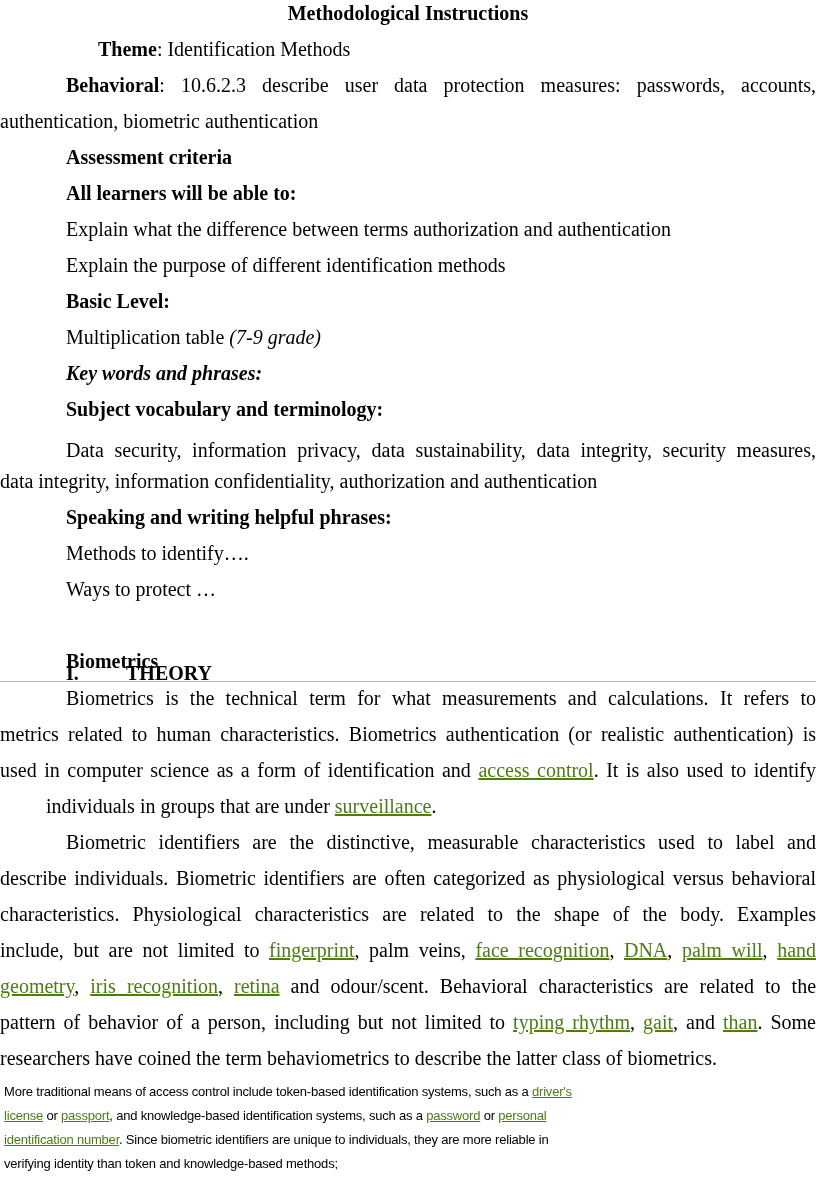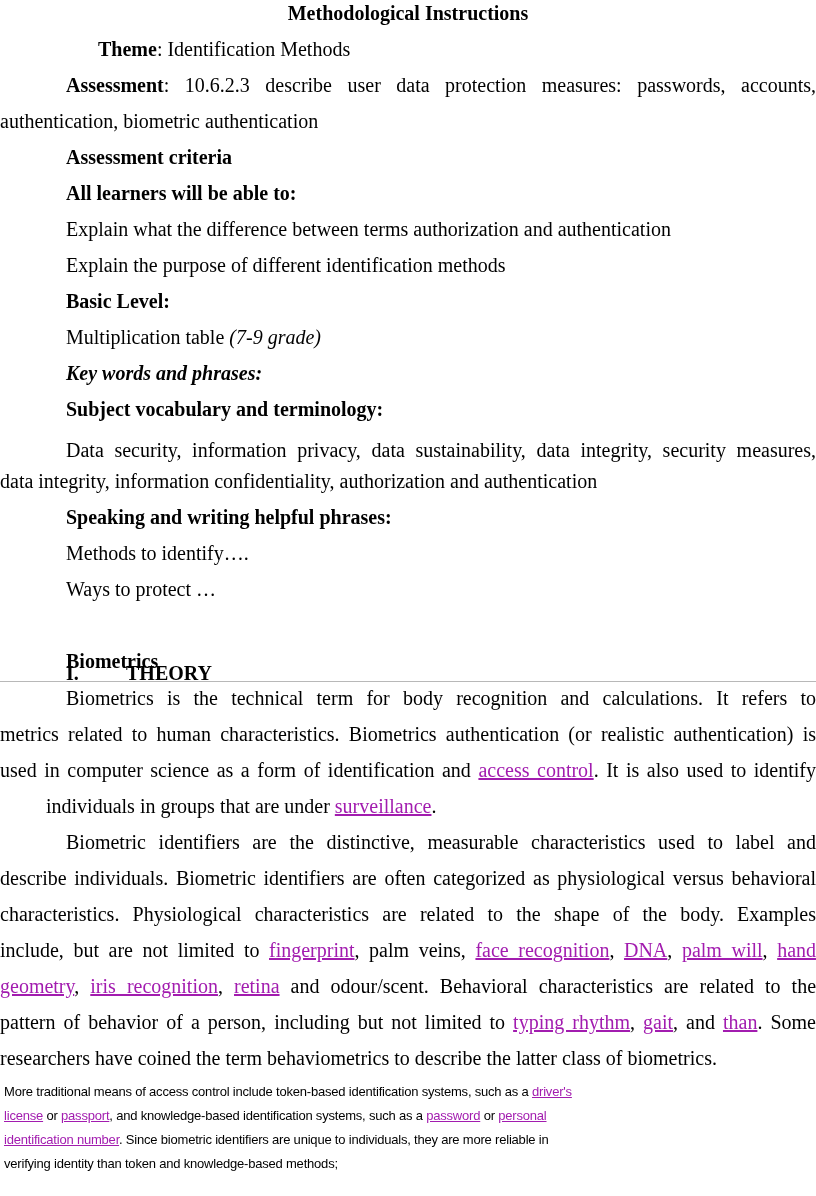--- a/index.html
+++ b/index.html
@@ -9,38 +9,38 @@
     }
     .line {
       position: absolute; left: 0; width: 816px;
       font-size: 20px; line-height: 36px; white-space: nowrap;
     }
     .indent { left: 66px; width: 750px; }
     .center { text-align: center; }
     .just { text-align: justify; text-align-last: justify; }
     b { font-weight: bold; }
     .hr { position: absolute; left: 0; width: 816px; top: 681px; height: 1px; background: #b8b8b8; }
-    a { color: #a21caf; text-decoration: underline; }
+    a { color: #4d7c0f; text-decoration: underline; }
     .sans {
       position: absolute; left: 4px; width: 806px;
       font-family: "Liberation Sans", sans-serif; font-size: 13px; line-height: 24px;
       white-space: nowrap; letter-spacing: -0.2px;
     }
     .roman-num { display: inline-block; width: 60px; }
   </style>
 </head>
 <body>
 
 <div>
 
   <div class="line center" style="top:-5px;"><b>Methodological Instructions</b></div>
 
   <div class="line indent" style="top:31px;margin-left:32px;"><b>Theme</b>: <span>Identification Methods</span></div>
 
-  <div class="line indent just" style="top:67px;"><b>Assessment</b>: <span>10.6.2.3 describe user data protection measures: passwords, accounts,</span></div>
+  <div class="line indent just" style="top:67px;"><b>Behavioral</b>: <span>10.6.2.3 describe user data protection measures: passwords, accounts,</span></div>
   <div class="line" style="top:103px;">authentication, biometric authentication</div>
 
   <div class="line indent" style="top:139px;"><b>Assessment criteria</b></div>
   <div class="line indent" style="top:175px;"><b>All learners will be able to:</b></div>
   <div class="line indent" style="top:211px;">Explain what the difference between terms authorization and authentication</div>
   <div class="line indent" style="top:247px;">Explain the purpose of different identification methods</div>
 
   <div class="line indent" style="top:283px;"><b>Basic Level:</b></div>
   <div class="line indent" style="top:319px;"><span>Multiplication table </span><i>(7-9 grade)</i></div>
 
@@ -51,21 +51,21 @@
 
   <div class="line indent" style="top:499px;"><b>Speaking and writing helpful phrases:</b></div>
   <div class="line indent" style="top:535px;">Methods to identify….</div>
   <div class="line indent" style="top:571px;">Ways to protect …</div>
 
   <div class="line indent" style="top:607px;margin-top:48px;"><b><span class="roman-num">I.</span><span>THEORY</span></b></div>
   <div class="line indent" style="top:643px;"><b>Biometrics</b></div>
 
   <div class="hr"></div>
 
-  <div class="line indent just" style="top:680px;">Biometrics is the technical term for body recognition and calculations. It refers to</div>
+  <div class="line indent just" style="top:680px;">Biometrics is the technical term for what measurements and calculations. It refers to</div>
   <div class="line just" style="top:716px;">metrics related to human characteristics. Biometrics authentication (or realistic authentication) is</div>
   <div class="line just" style="top:752px;"><span>used in computer science as a form of identification and </span><a>access control</a><span>. It is also used to identify</span></div>
   <div class="line" style="top:788px;padding-left:46px;"><span>individuals in groups that are under </span><a>surveillance</a><span>.</span></div>
 
   <div class="line indent just" style="top:824px;">Biometric identifiers are the distinctive, measurable characteristics used to label and</div>
   <div class="line just" style="top:860px;">describe individuals. Biometric identifiers are often categorized as physiological versus behavioral</div>
   <div class="line just" style="top:896px;">characteristics. Physiological characteristics are related to the shape of the body. Examples</div>
   <div class="line just" style="top:932px;"><span>include, but are not limited to </span><a>fingerprint</a><span>, palm veins, </span><a>face recognition</a><span>, </span><a>DNA</a><span>, </span><a>palm will</a><span>, </span><a>hand</a></div>
   <div class="line just" style="top:968px;"><a>geometry</a><span>, </span><a>iris recognition</a><span>, </span><a>retina</a><span> and odour/scent. Behavioral characteristics are related to the</span></div>
   <div class="line just" style="top:1004px;"><span>pattern of behavior of a person, including but not limited to </span><a>typing rhythm</a><span>, </span><a>gait</a><span>, and </span><a>than</a><span>. Some</span></div>

